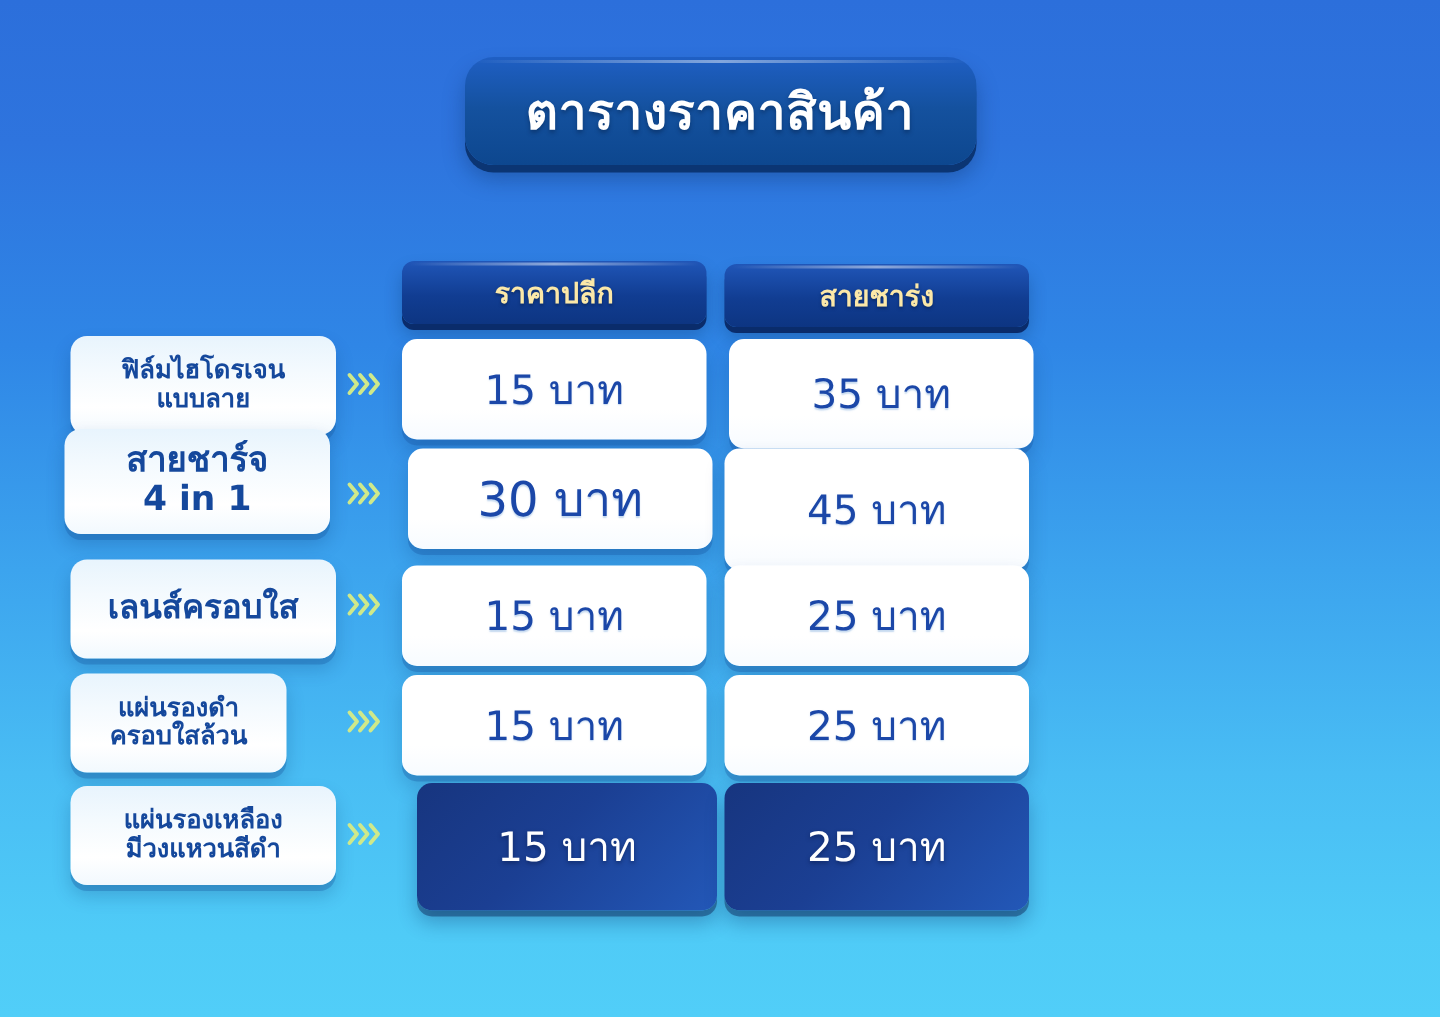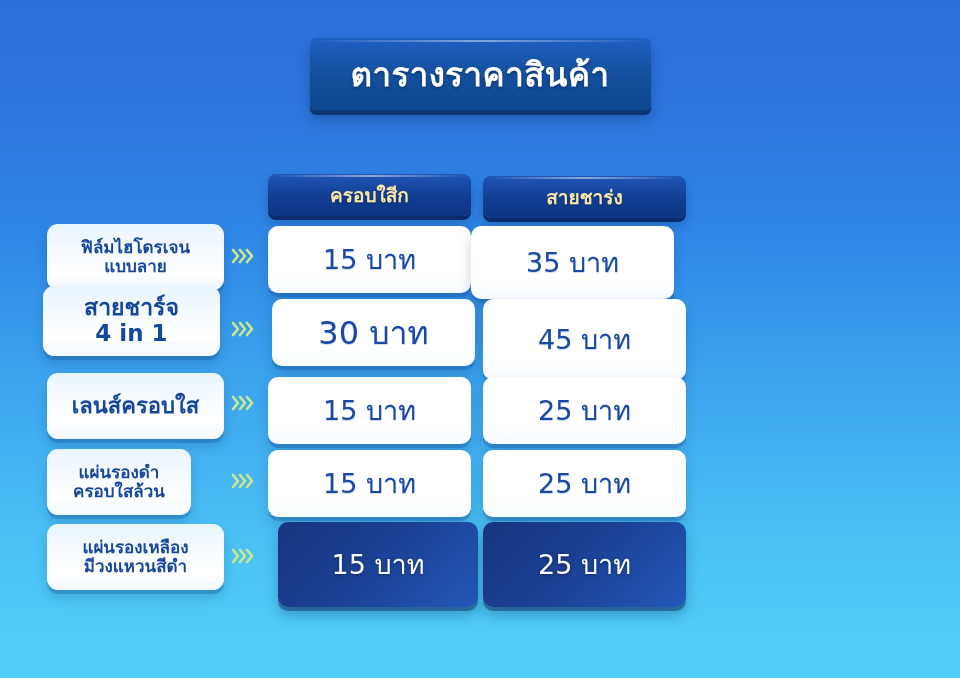--- a/index.html
+++ b/index.html
@@ -27,21 +27,21 @@
   .title-wrap {
     position: absolute;
     left: 0; right: 0;
     top: 38px;
     display: flex;
     justify-content: center;
   }
   .title-plate {
     width: 341px;
     height: 72px;
-    border-radius: 6px;
+    border-radius: 19px;
     background: linear-gradient(180deg, #1f5fc4 0%, #14519e 48%, #0d478f 100%);
     box-shadow: 0 5px 0 0 #0b3573, 0 9px 14px rgba(8,40,90,.35);
     display: flex;
     align-items: center;
     justify-content: center;
     position: relative;
   }
   .title-plate::after{
     content:"";
     position:absolute; left:4px; right:4px; top:2px; height:2px;
@@ -140,21 +140,21 @@
 </head>
 <body>
 
 <div class="title-wrap">
   <div class="title-plate">
     <div class="title-text">ตารางราคาสินค้า</div>
   </div>
 </div>
 
 <div class="col-head" id="head-retail">
-  <span>ครอบใสีก</span>
+  <span>ราคาปลีก</span>
 </div>
 <div class="col-head" id="head-wholesale">
   <span>สายชาร่ง</span>
 </div>
 
 <div id="rows-root">
     <div class="row">
     <div class="label-pill" style="left:47px;top:224px;width:177px;height:66px;">
       <span style="font-size:17px">ฟิล์มไฮโดรเจน
 แบบลาย</span>
@@ -164,21 +164,21 @@
   <g fill="none" stroke="#cfe98a" stroke-width="2.6" stroke-linecap="round" stroke-linejoin="round">
     <path d="M3 5 L8 11 L3 17"></path>
     <path d="M10 5 L15 11 L10 17"></path>
     <path d="M17 5 L22 11 L17 17"></path>
   </g>
         </svg>
       </div>
     <div class="price-cell" style="left:268px;top:226px;width:203px;height:67px;">
       <span style="font-size:27px">15  บาท</span>
     </div>
-    <div class="price-cell" style="left:471px;top:226px;width:203px;height:73px;">
+    <div class="price-cell" style="left:486px;top:226px;width:203px;height:73px;">
       <span style="font-size:27px">35  บาท</span>
     </div>
     </div>
     <div class="row">
     <div class="label-pill" style="left:43px;top:286px;width:177px;height:70px;">
       <span style="font-size:23px">สายชาร์จ
 4 in 1</span>
     </div>
     <div class="chev" style="left:230px;top:318px;">
         <svg width="26" height="22" viewBox="0 0 26 22" aria-hidden="true">

